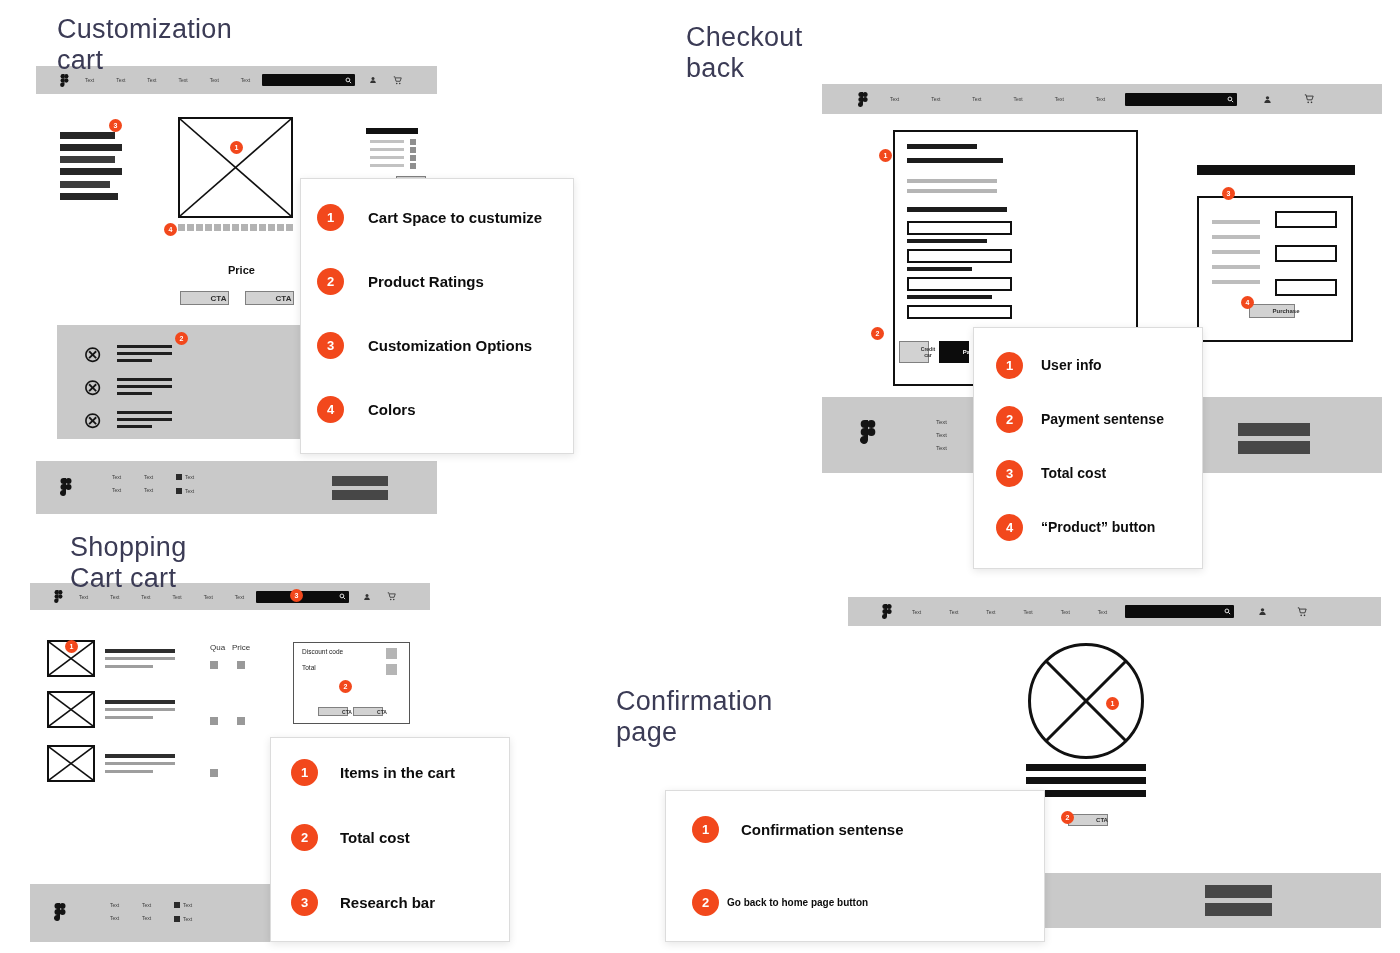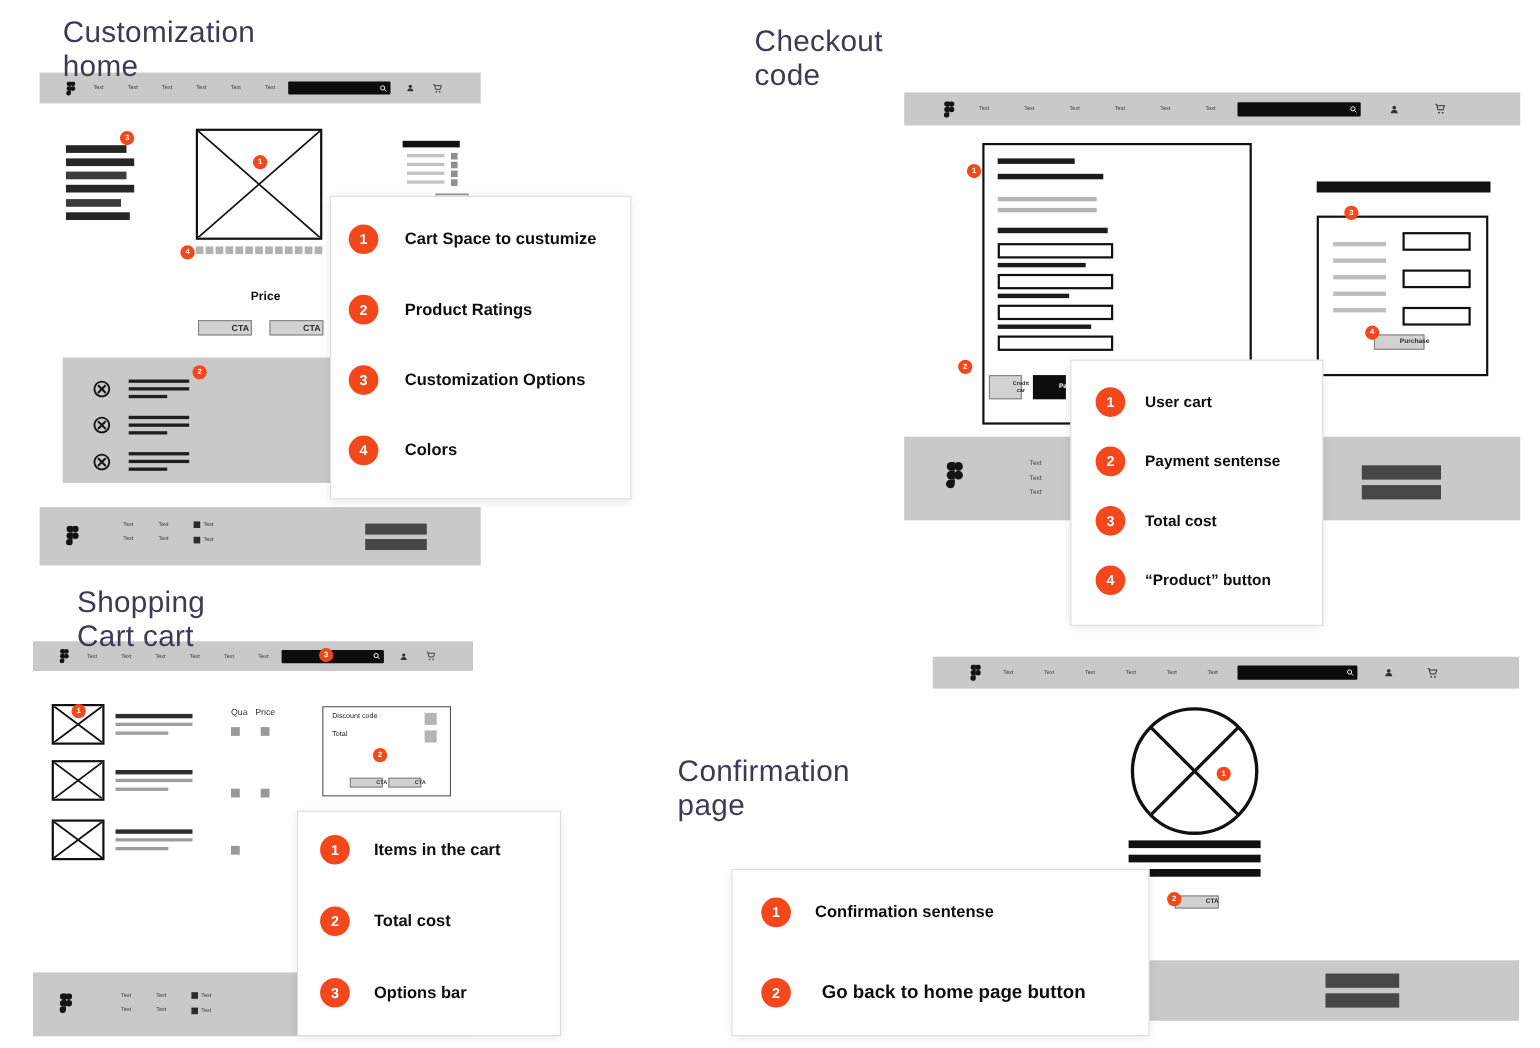--- a/index.html
+++ b/index.html
@@ -32,21 +32,21 @@
   .fbar { position:absolute; background:#474747; }
   .otimes { position:absolute; font-size:23px; line-height:1; color:#141414; font-family:"DejaVu Sans",sans-serif; }
   .hdr8 { position:absolute; font-size:8px; color:#333;text-align:right; }
 </style>
 </head>
 <body>
 
 <div id="canvas">
 
   <div class="sec">
-    <div class="sec-title" style="left:57px;top:14px;">Customization home</div>
+    <div class="sec-title" style="left:57px;top:14px;">Customization cart</div>
 
     <div class="navbar" style="left:36px;top:66px;width:401px;height:28px;">
       <svg style="margin-left:24px;display:block;" width="9" height="13" viewBox="0 0 24 36">
           <g fill="#141414">
             <path d="M12 0H7a6 6 0 0 0 0 12h5z"></path>
             <path d="M12 12H7a6 6 0 0 0 0 12h5z"></path>
             <path d="M12 24H7a6 6 0 1 0 5 6z"></path>
             <circle cx="17" cy="6" r="6"></circle>
             <circle cx="17" cy="18" r="6"></circle>
           </g>
@@ -180,21 +180,21 @@
       <div class="fsq" style="left:140px;top:13px;width:6px;height:6px;"></div>
       <span class="ftext" style="left:149px;top:13px;">Text</span>
       <div class="fsq" style="left:140px;top:27px;width:6px;height:6px;"></div>
       <span class="ftext" style="left:149px;top:27px;">Text</span>
       <div class="fbar" style="left:296px;top:15px;width:56px;height:10px;"></div>
       <div class="fbar" style="left:296px;top:29px;width:56px;height:10px;"></div>
     </div>
   </div>
 
   <div class="sec">
-    <div class="sec-title" style="left:686px;top:22px;">Checkout code</div>
+    <div class="sec-title" style="left:686px;top:22px;">Checkout back</div>
 
     <div class="navbar" style="left:822px;top:84px;width:560px;height:30px;">
       <svg style="margin-left:36px;display:block;" width="10" height="15" viewBox="0 0 24 36">
           <g fill="#141414">
             <path d="M12 0H7a6 6 0 0 0 0 12h5z"></path>
             <path d="M12 12H7a6 6 0 0 0 0 12h5z"></path>
             <path d="M12 24H7a6 6 0 1 0 5 6z"></path>
             <circle cx="17" cy="6" r="6"></circle>
             <circle cx="17" cy="18" r="6"></circle>
           </g>
@@ -273,21 +273,21 @@
       <span class="ftext" style="left:114px;top:22px;font-size:6px;">Text</span>
       <span class="ftext" style="left:114px;top:35px;font-size:6px;">Text</span>
       <span class="ftext" style="left:114px;top:48px;font-size:6px;">Text</span>
       <div class="fbar" style="left:416px;top:26px;width:72px;height:13px;"></div>
       <div class="fbar" style="left:416px;top:44px;width:72px;height:13px;"></div>
     </div>
 
     <div class="annbox" style="left:973px;top:327px;width:230px;height:242px;padding-top:23px;">
       <div class="annrow" style="margin:0 0 26px 22px;">
         <span class="badge badge-27">1</span>
-        <span class="annlabel" style="font-size:14px;margin-left:18px;">User cart</span>
+        <span class="annlabel" style="font-size:14px;margin-left:18px;">User info</span>
       </div>
       <div class="annrow" style="margin:0 0 26px 22px;">
         <span class="badge badge-27">2</span>
         <span class="annlabel" style="font-size:14px;margin-left:18px;">Payment sentense</span>
       </div>
       <div class="annrow" style="margin:0 0 26px 22px;">
         <span class="badge badge-27">3</span>
         <span class="annlabel" style="font-size:14px;margin-left:18px;">Total cost</span>
       </div>
       <div class="annrow" style="margin:0 0 26px 22px;">
@@ -391,21 +391,21 @@
       <div class="annrow" style="margin:0 0 37px 20px;">
         <span class="badge badge-27">1</span>
         <span class="annlabel" style="font-size:15px;margin-left:22px;">Items in the cart</span>
       </div>
       <div class="annrow" style="margin:0 0 37px 20px;">
         <span class="badge badge-27">2</span>
         <span class="annlabel" style="font-size:15px;margin-left:22px;">Total cost</span>
       </div>
       <div class="annrow" style="margin:0 0 37px 20px;">
         <span class="badge badge-27">3</span>
-        <span class="annlabel" style="font-size:15px;margin-left:22px;">Options bar</span>
+        <span class="annlabel" style="font-size:15px;margin-left:22px;">Research bar</span>
       </div>
     </div>
 
     <div class="footer" style="left:30px;top:884px;width:400px;height:58px;">
       <svg style="position:absolute;left:24px;top:19px;" width="12" height="18" viewBox="0 0 24 36">
           <g fill="#141414">
             <path d="M12 0H7a6 6 0 0 0 0 12h5z"></path>
             <path d="M12 12H7a6 6 0 0 0 0 12h5z"></path>
             <path d="M12 24H7a6 6 0 1 0 5 6z"></path>
             <circle cx="17" cy="6" r="6"></circle>
@@ -497,18 +497,18 @@
       <div class="fbar" style="left:357px;top:30px;width:67px;height:13px;"></div>
     </div>
 
     <div class="annbox" style="left:665px;top:790px;width:380px;height:152px;padding-top:24px;">
       <div class="annrow" style="margin:0 0 45px 26px;">
         <span class="badge badge-27">1</span>
         <span class="annlabel" style="font-size:15px;margin-left:22px;">Confirmation sentense</span>
       </div>
       <div class="annrow" style="margin:0 0 45px 26px;">
         <span class="badge badge-27">2</span>
-        <span class="annlabel" style="font-size:17px;margin-left:28px;">Go back to home page button</span>
+        <span class="annlabel" style="font-size:10px;margin-left:8px;">Go back to home page button</span>
       </div>
     </div>
   </div>
 
 </div>
 
 </body></html>

